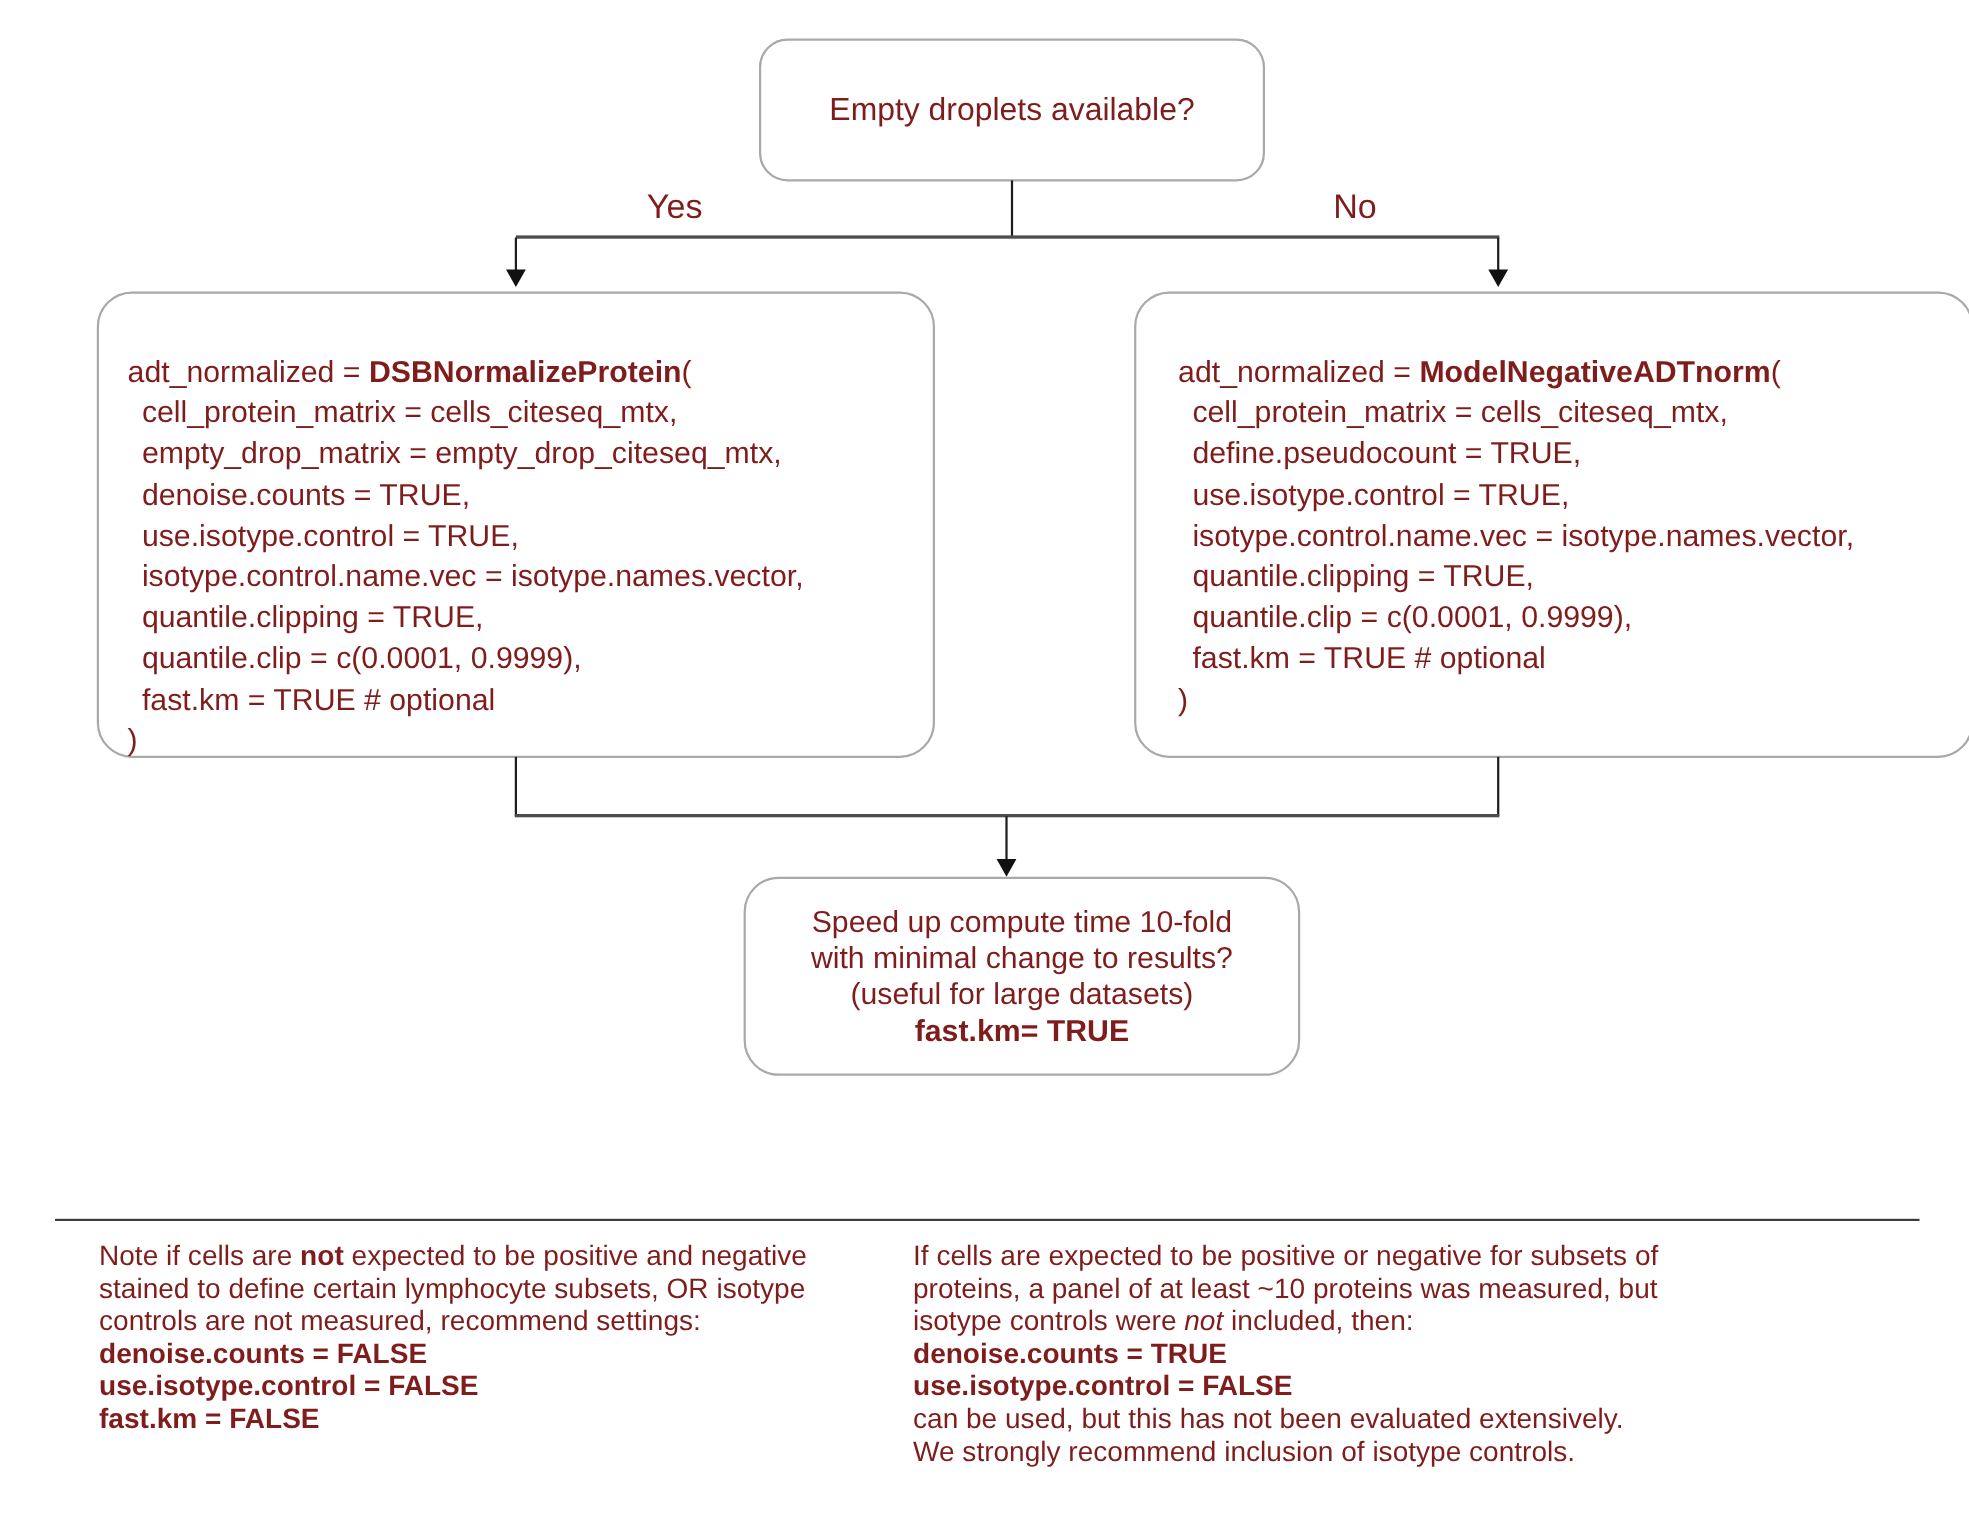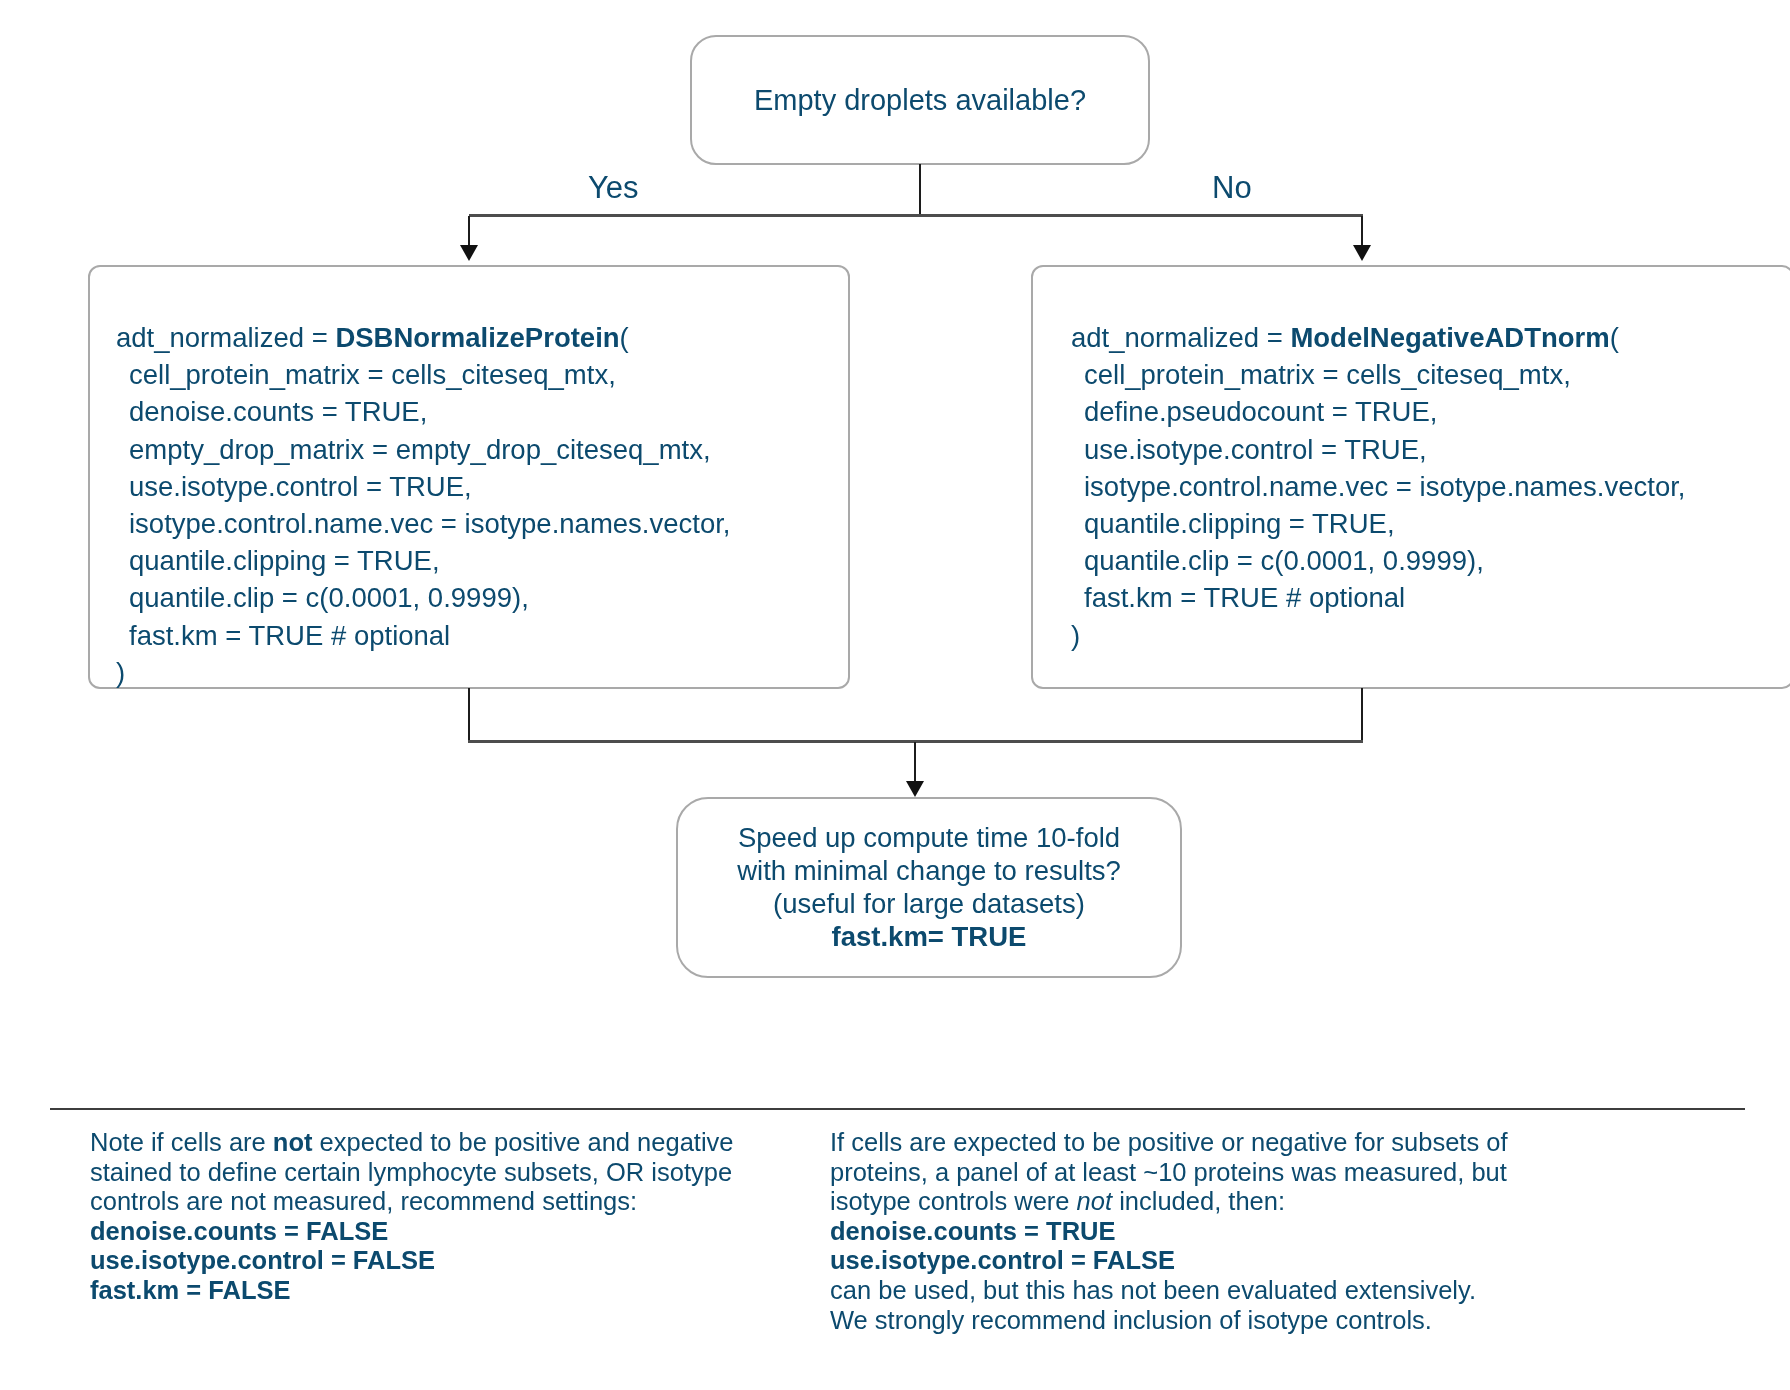--- a/index.html
+++ b/index.html
@@ -1,27 +1,27 @@
 <!DOCTYPE html>
 <html><head>
 <meta charset="utf-8">
 <style>
   html,body{margin:0;padding:0;background:#ffffff;}
   #canvas{
     position:relative;
     width:1790px;height:1390px;
     background:#ffffff;
     font-family:"Liberation Sans", sans-serif;
-    color:#0c4a6e;
+    color:#7f1d1d;
     overflow:hidden;
   }
   .node{
     position:absolute;
     border:2.5px solid #a9a9a9;
-    border-radius:12px;
+    border-radius:32px;
     background:#fff;
     box-sizing:border-box;
   }
   #top-box{
     left:690px;top:35px;width:460px;height:130px;
     border-radius:26px;
     display:flex;align-items:center;justify-content:center;
     font-size:29px;
   }
   #left-box{left:88px;top:265px;width:762px;height:424px;}
@@ -79,22 +79,22 @@
 
   <div class="vline" style="left:468px;top:216px;height:30px;"></div>
   <div class="arrowhead" style="left:460px;top:245px;"></div>
   <div class="vline" style="left:1361px;top:216px;height:30px;"></div>
   <div class="arrowhead" style="left:1353px;top:245px;"></div>
 
   <div class="node" id="left-box">
     <div class="code">
       <div class="cl first"><span>adt_normalized = </span><span class="b">DSBNormalizeProtein</span><span>(</span></div>
       <div class="cl">cell_protein_matrix = cells_citeseq_mtx,</div>
+      <div class="cl">empty_drop_matrix = empty_drop_citeseq_mtx,</div>
       <div class="cl">denoise.counts = TRUE,</div>
-      <div class="cl">empty_drop_matrix = empty_drop_citeseq_mtx,</div>
       <div class="cl">use.isotype.control = TRUE,</div>
       <div class="cl">isotype.control.name.vec = isotype.names.vector,</div>
       <div class="cl">quantile.clipping = TRUE,</div>
       <div class="cl">quantile.clip = c(0.0001, 0.9999),</div>
       <div class="cl">fast.km = TRUE # optional</div>
       <div class="cl close">)</div>
     </div>
   </div>
 
   <div class="node" id="right-box">

